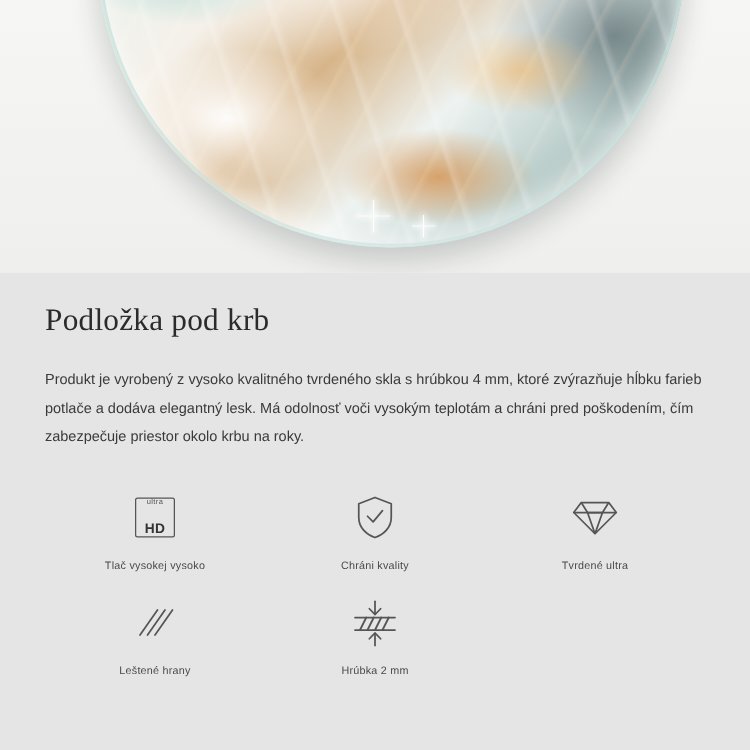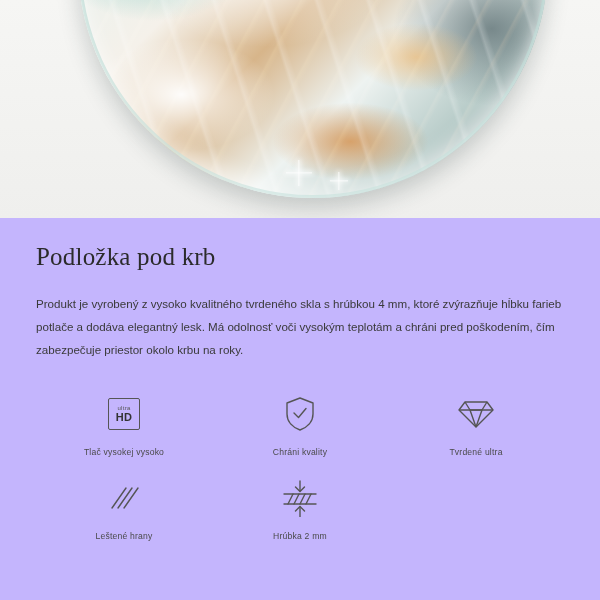--- a/index.html
+++ b/index.html
@@ -10,21 +10,21 @@
     width: 600px;
     height: 600px;
     background: #ffffff;
     font-family: "Liberation Sans", sans-serif;
     overflow: hidden;
   }
   .page {
     position: relative;
     width: 600px;
     height: 600px;
-    background: #c4b5fd;
+    background: #e5e5e5;
     overflow: hidden;
   }
 
   
   .hero {
     position: relative;
     width: 600px;
     height: 218px;
     background: #f3f3f1;
     overflow: hidden;
@@ -171,21 +171,21 @@
     text-align: center;
   }
   .ultrahd {
     width: 30px;
     height: 30px;
     border: 1.4px solid #555;
     border-radius: 2px;
     display: flex;
     flex-direction: column;
     align-items: center;
-    justify-content: center;
+    justify-content: space-between;
     line-height: 1;
   }
   .ultrahd .u1 {
     font-size: 6px;
     color: #555;
     letter-spacing: 0.3px;
   }
   .ultrahd .u2 {
     font-size: 11px;
     font-weight: bold;

